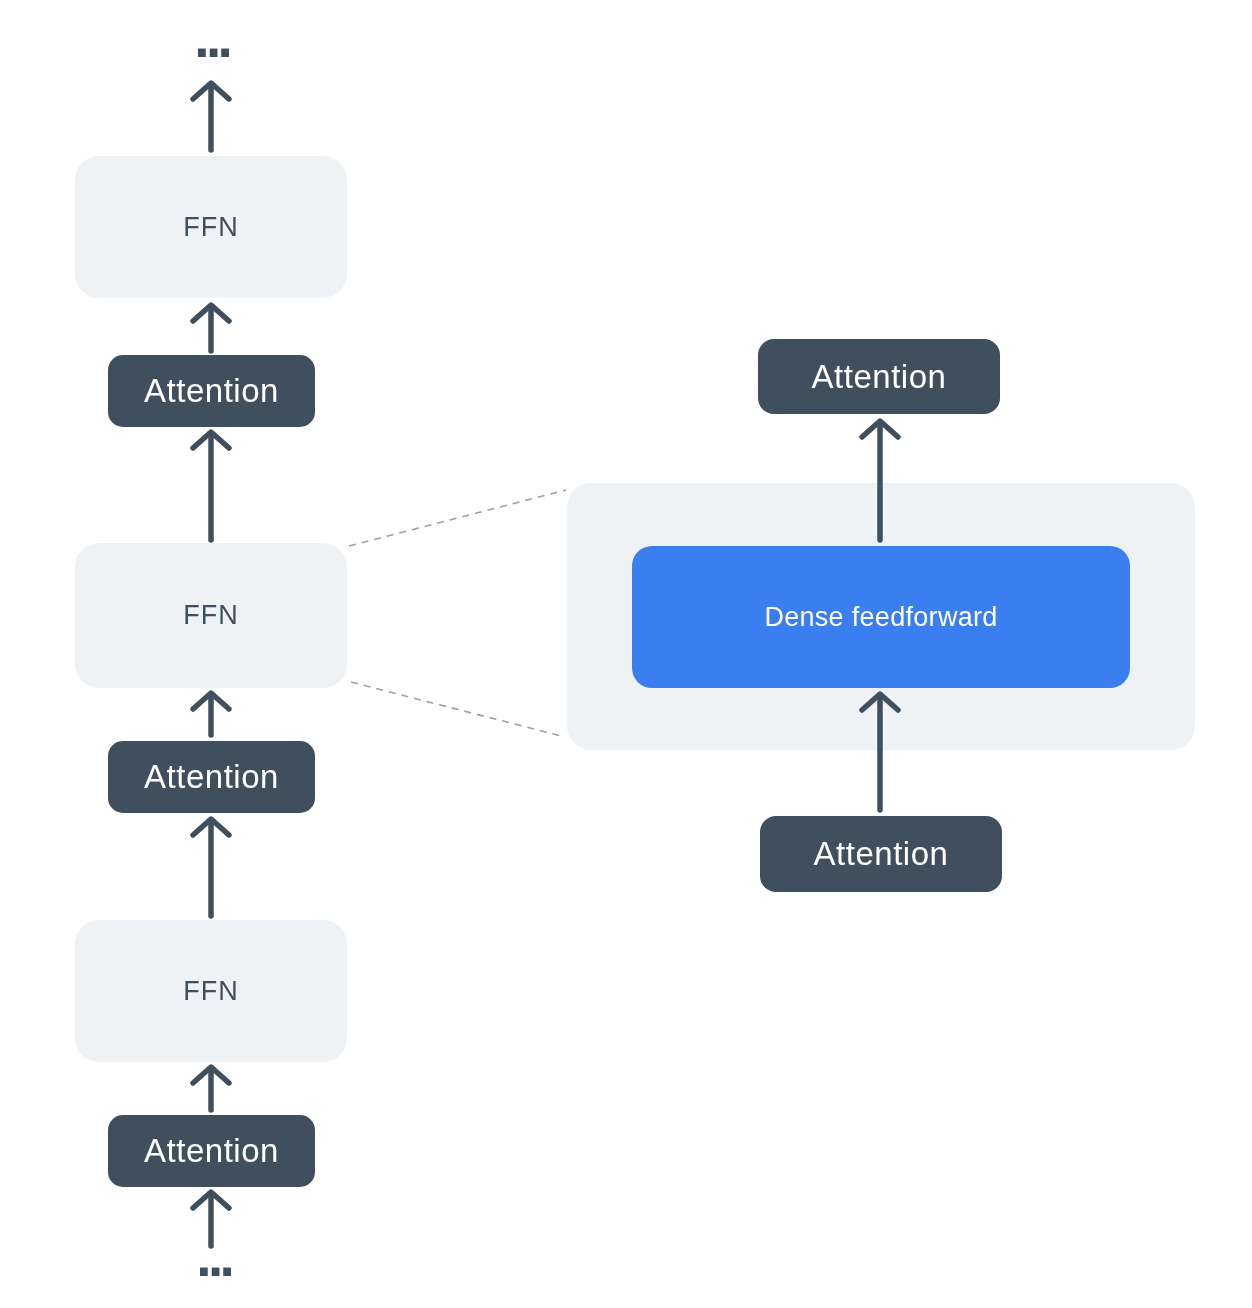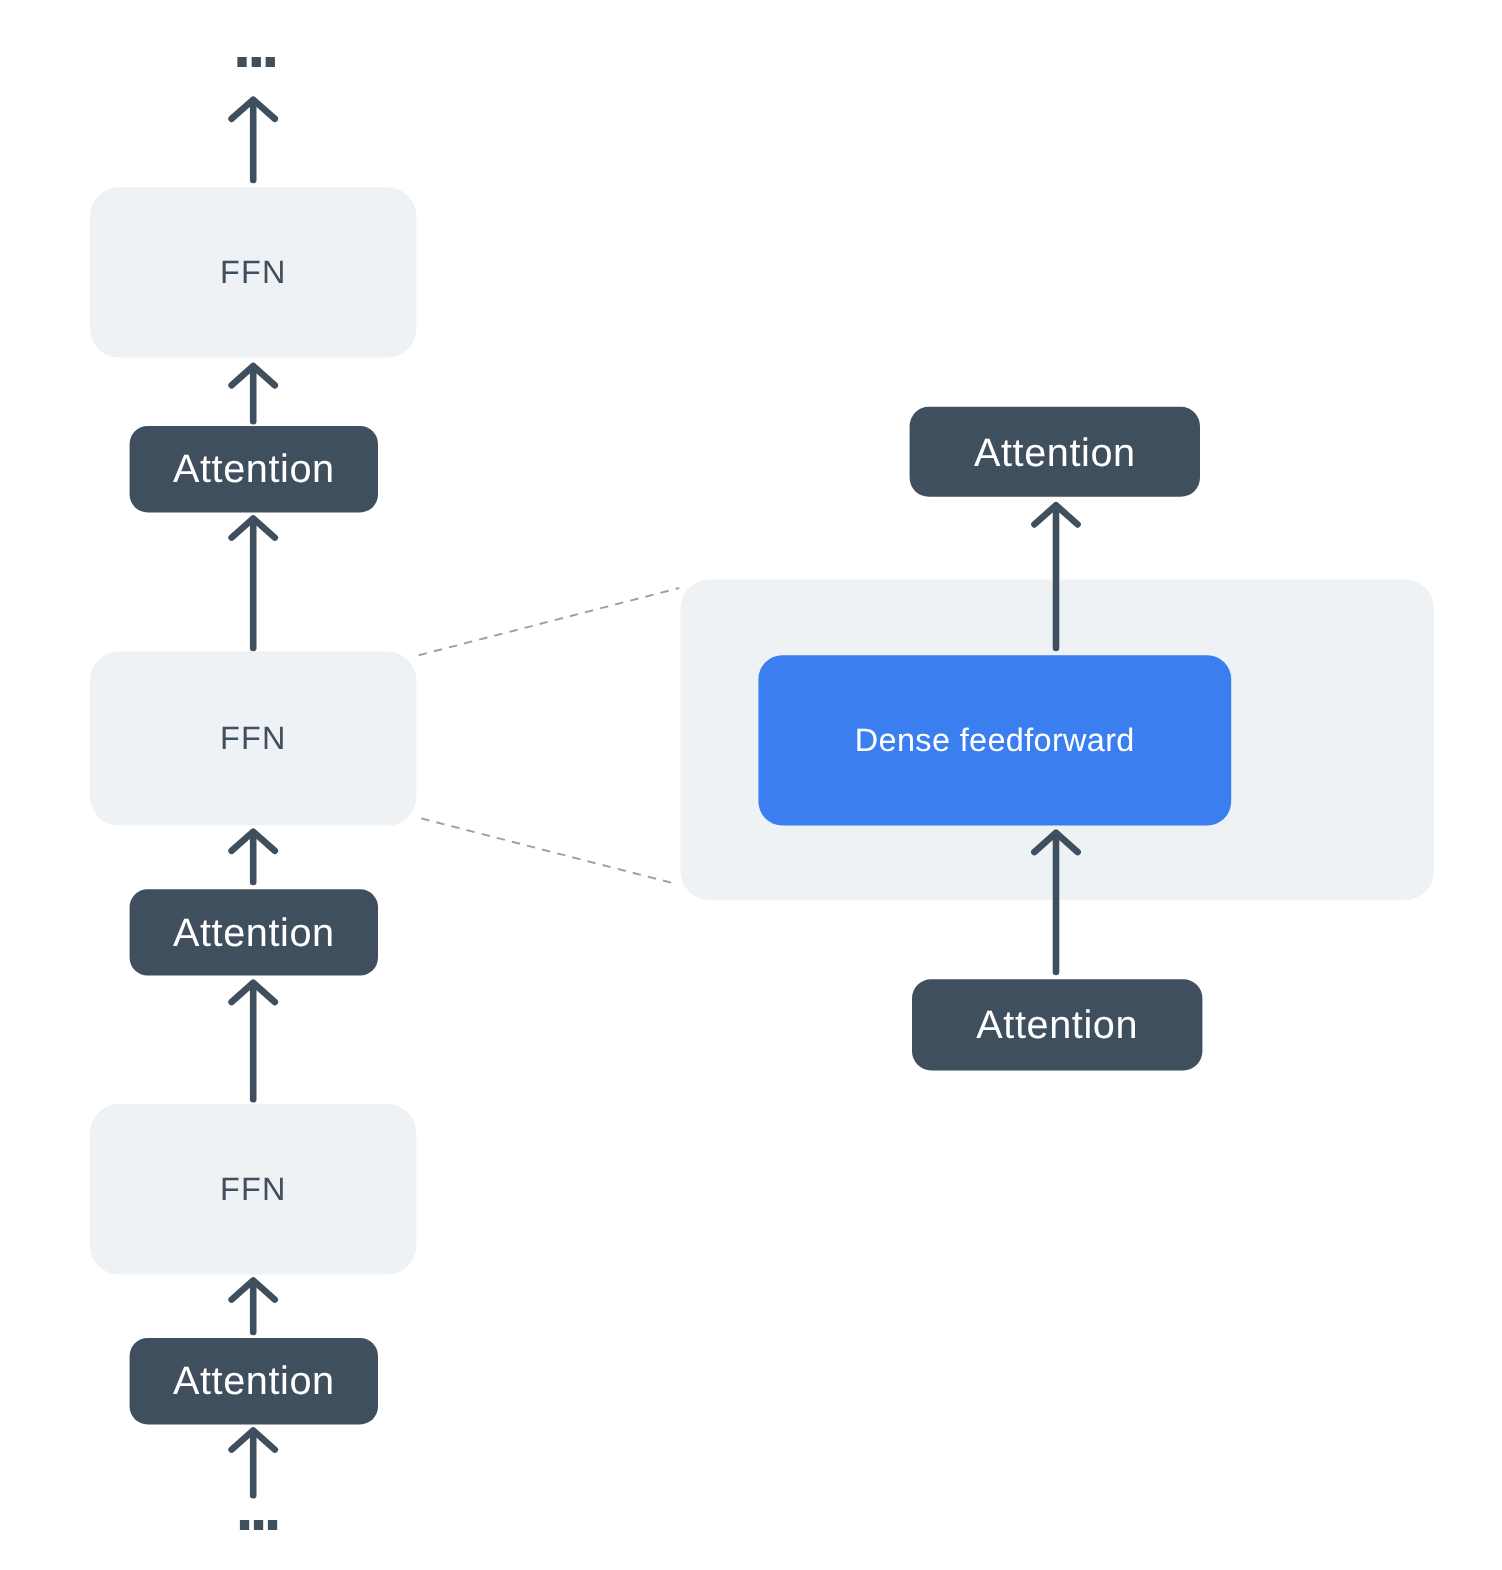--- a/index.html
+++ b/index.html
@@ -74,21 +74,21 @@
     position: absolute;
     left: 567px; top: 483px;
     width: 628px; height: 267px;
     background: var(--light_panel);
     border-radius: 24px;
     z-index: 1;
   }
   .dense {
     position: absolute;
     left: 632px; top: 546px;
-    width: 394px; height: 142px;
+    width: 498px; height: 142px;
     background: var(--accent_blue);
     border-radius: 20px;
     color: var(--white_text);
     display: flex;
     flex-direction: column;
     align-items: center;
     justify-content: center;
     text-align: right;
     font-size: 27px;
     font-weight: 500;

